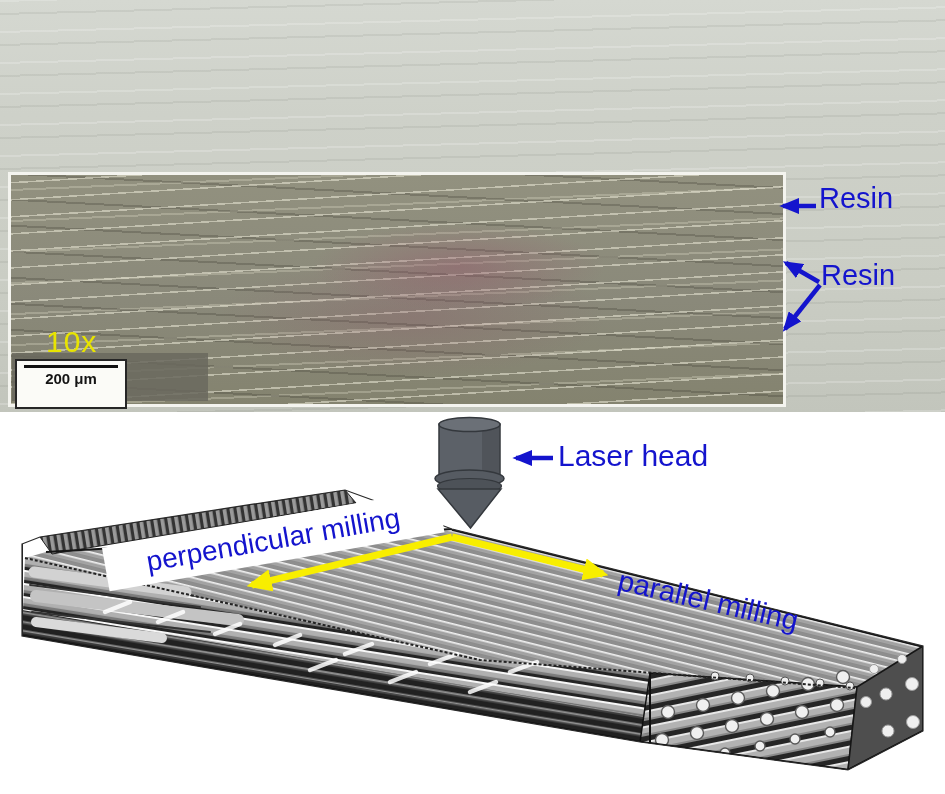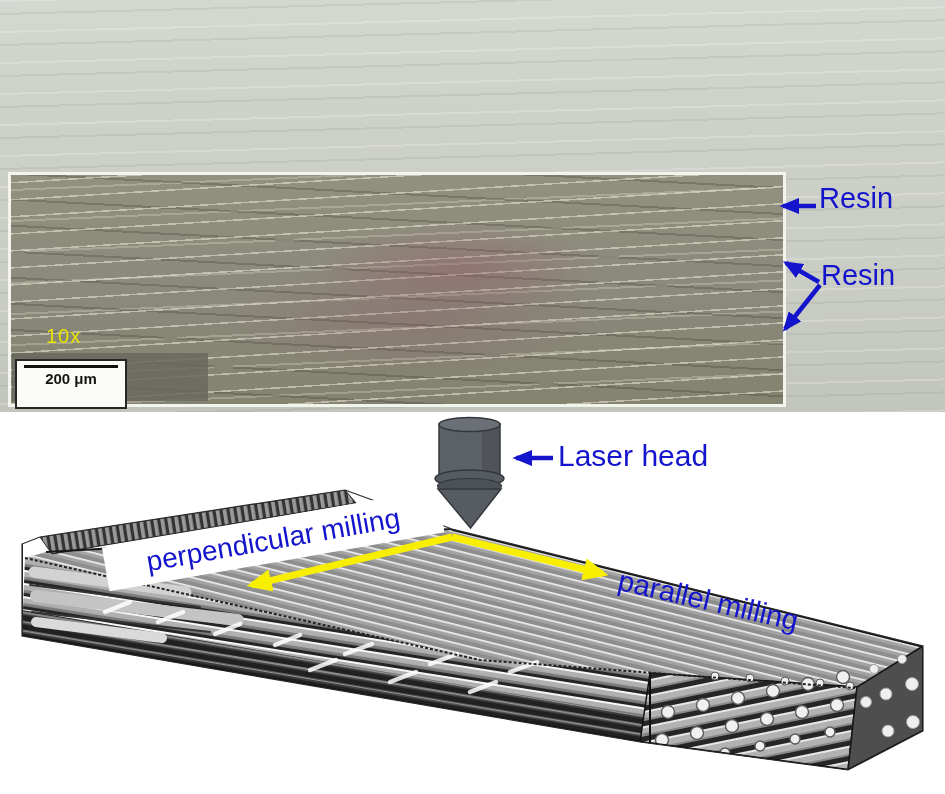--- a/index.html
+++ b/index.html
@@ -28,21 +28,21 @@
       repeating-linear-gradient(176.5deg,
         rgba(236,234,216,0) 0 7px, rgba(236,234,216,.55) 7px 8.5px, rgba(236,234,216,0) 8.5px 17px),
       repeating-linear-gradient(183deg,
         rgba(58,56,46,0) 0 12px, rgba(58,56,46,.28) 12px 14px, rgba(58,56,46,0) 14px 26px),
       repeating-linear-gradient(177.5deg,
         rgba(214,212,192,0) 0 14px, rgba(214,212,192,.35) 14px 16px, rgba(214,212,192,0) 16px 31px),
       linear-gradient(180deg,#92917f,#8a897a 55%,#84836f);
   }
   .mag-label{
     position:absolute;left:35px;top:150px;
-    font-size:20px;color:#e8e400;letter-spacing:1px;
+    font-size:30px;color:#e8e400;letter-spacing:1px;
   }
   .shadow-patch{
     position:absolute;left:1px;top:178px;width:196px;height:48px;
     background:#7372666;background:rgba(106,105,94,.85);
   }
   .scalebox{
     position:absolute;left:4px;top:184px;width:112px;height:50px;
     background:#fbfbf7;border:2px solid #262626;box-sizing:border-box;
   }
   .scalebar{position:absolute;left:7px;right:7px;top:4px;height:3px;background:#111;}

